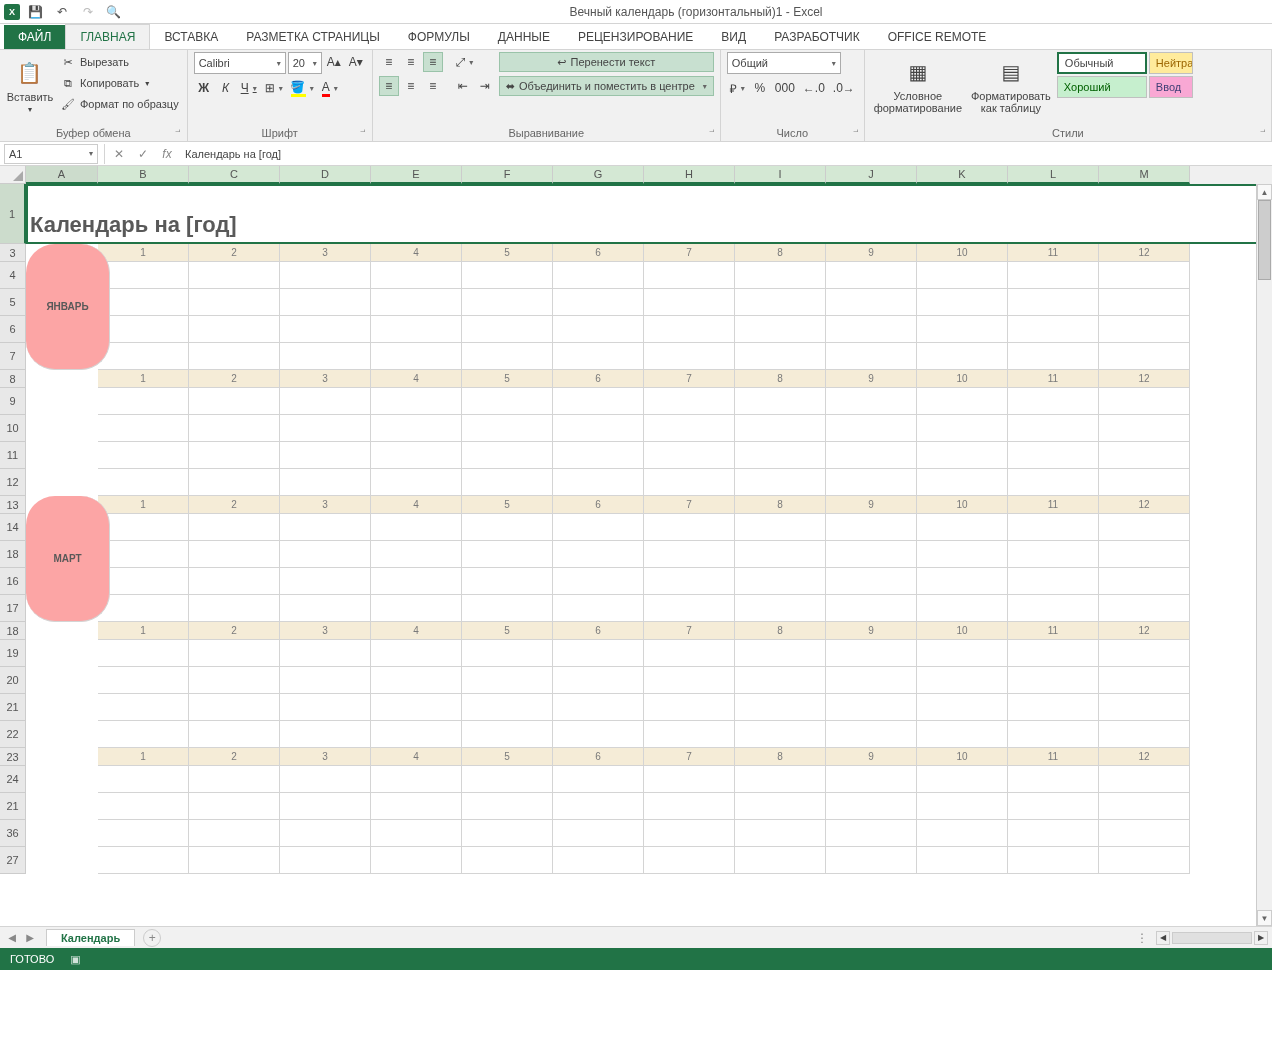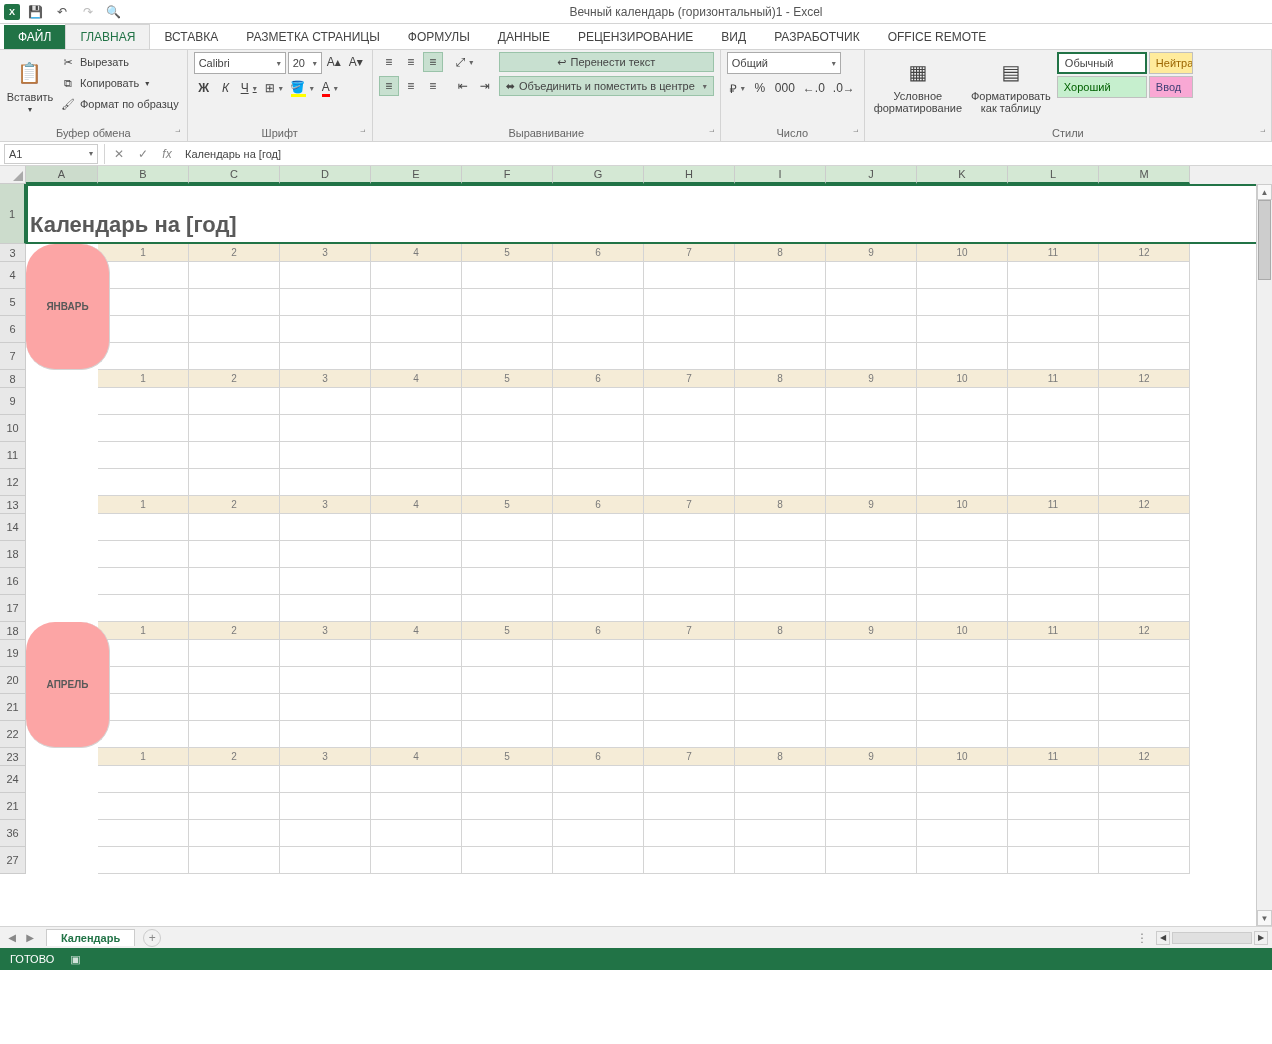--- a/index.html
+++ b/index.html
@@ -470,20 +470,21 @@
           <div class="cell blank" style="width: 91px;"></div>
           <div class="cell blank" style="width: 91px;"></div>
           <div class="cell blank" style="width: 91px;"></div>
           <div class="cell blank" style="width: 91px;"></div>
           <div class="cell blank" style="width: 91px;"></div>
           <div class="cell blank" style="width: 91px;"></div>
           <div class="cell blank" style="width: 91px;"></div>
           <div class="cell blank" style="width: 91px;"></div>
           <div class="cell blank" style="width: 91px;"></div>
         </div>
+        <div class="cell month-label" style="height: 126px; position: absolute; top: 312px;">МАРТ</div>
         <div class="row" style="height: 18px;">
           <div style="width: 72px;"></div>
           <div class="cell day-num" style="width: 91px;">1</div>
           <div class="cell day-num" style="width: 91px;">2</div>
           <div class="cell day-num" style="width: 91px;">3</div>
           <div class="cell day-num" style="width: 91px;">4</div>
           <div class="cell day-num" style="width: 91px;">5</div>
           <div class="cell day-num" style="width: 91px;">6</div>
           <div class="cell day-num" style="width: 91px;">7</div>
           <div class="cell day-num" style="width: 91px;">8</div>
@@ -545,21 +546,20 @@
           <div class="cell blank" style="width: 91px;"></div>
           <div class="cell blank" style="width: 91px;"></div>
           <div class="cell blank" style="width: 91px;"></div>
           <div class="cell blank" style="width: 91px;"></div>
           <div class="cell blank" style="width: 91px;"></div>
           <div class="cell blank" style="width: 91px;"></div>
           <div class="cell blank" style="width: 91px;"></div>
           <div class="cell blank" style="width: 91px;"></div>
           <div class="cell blank" style="width: 91px;"></div>
         </div>
-        <div class="cell month-label" style="height: 126px; position: absolute; top: 438px;">АПРЕЛЬ</div>
         <div class="row" style="height: 18px;">
           <div style="width: 72px;"></div>
           <div class="cell day-num" style="width: 91px;">1</div>
           <div class="cell day-num" style="width: 91px;">2</div>
           <div class="cell day-num" style="width: 91px;">3</div>
           <div class="cell day-num" style="width: 91px;">4</div>
           <div class="cell day-num" style="width: 91px;">5</div>
           <div class="cell day-num" style="width: 91px;">6</div>
           <div class="cell day-num" style="width: 91px;">7</div>
           <div class="cell day-num" style="width: 91px;">8</div>

